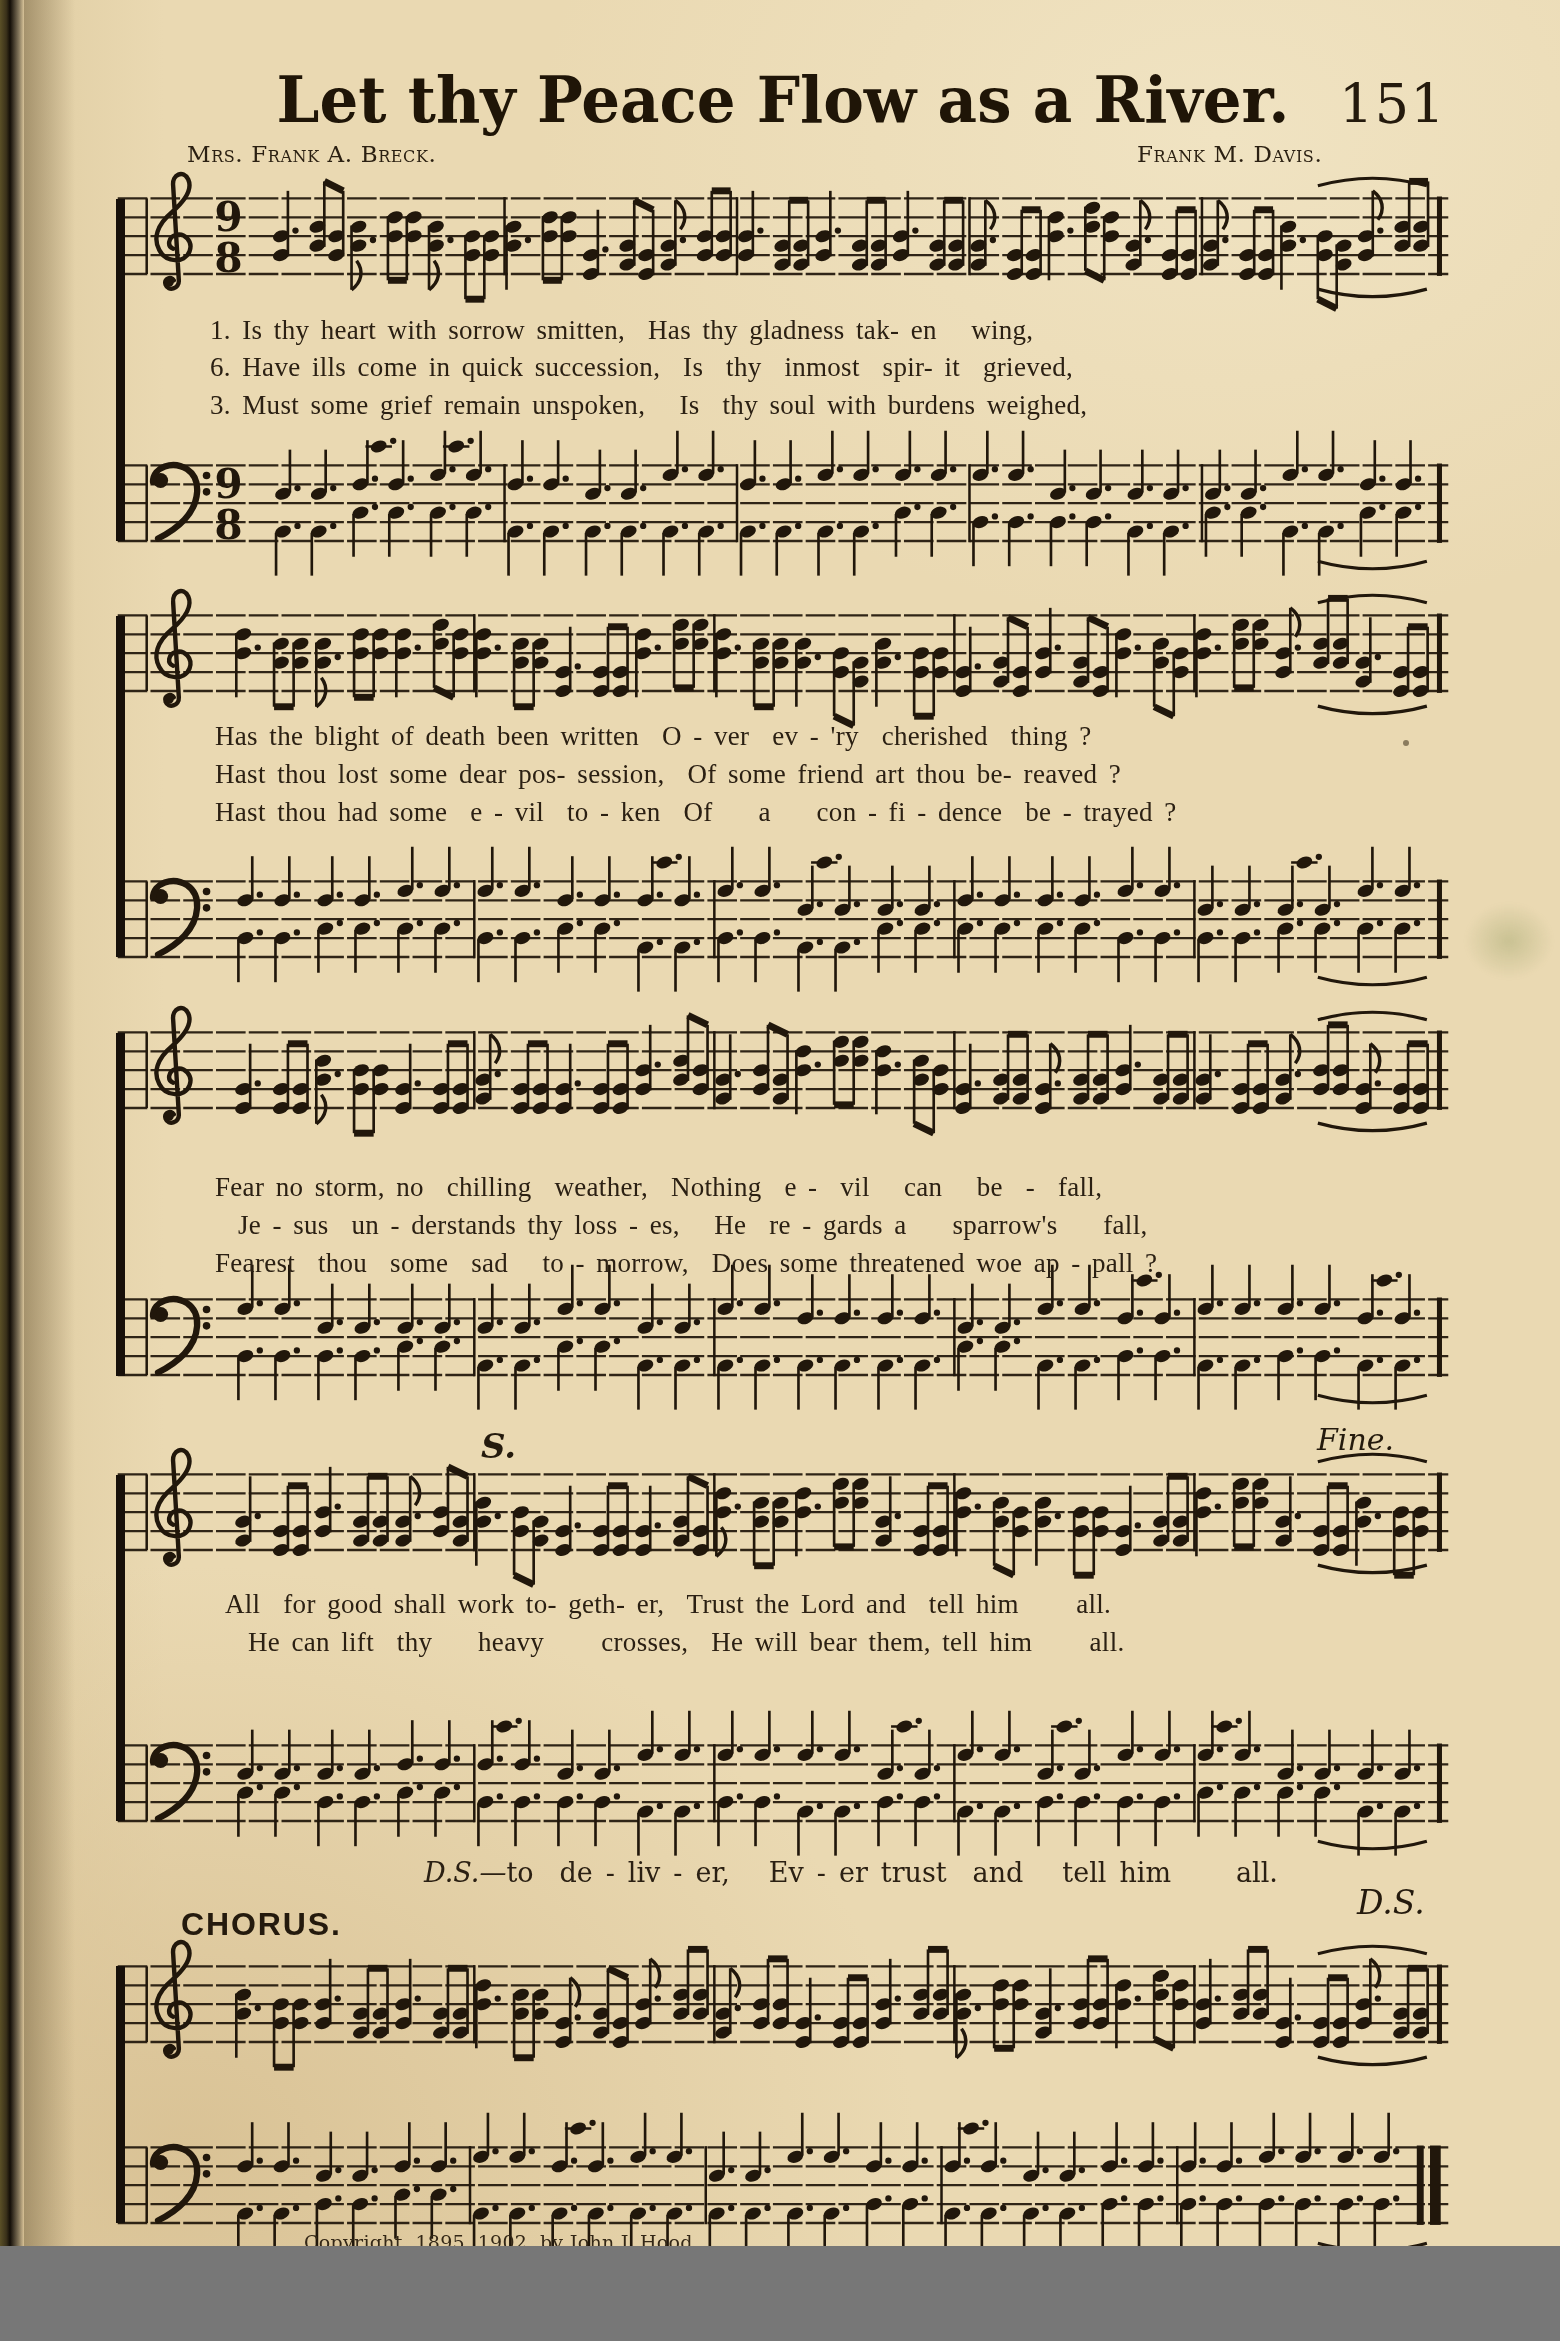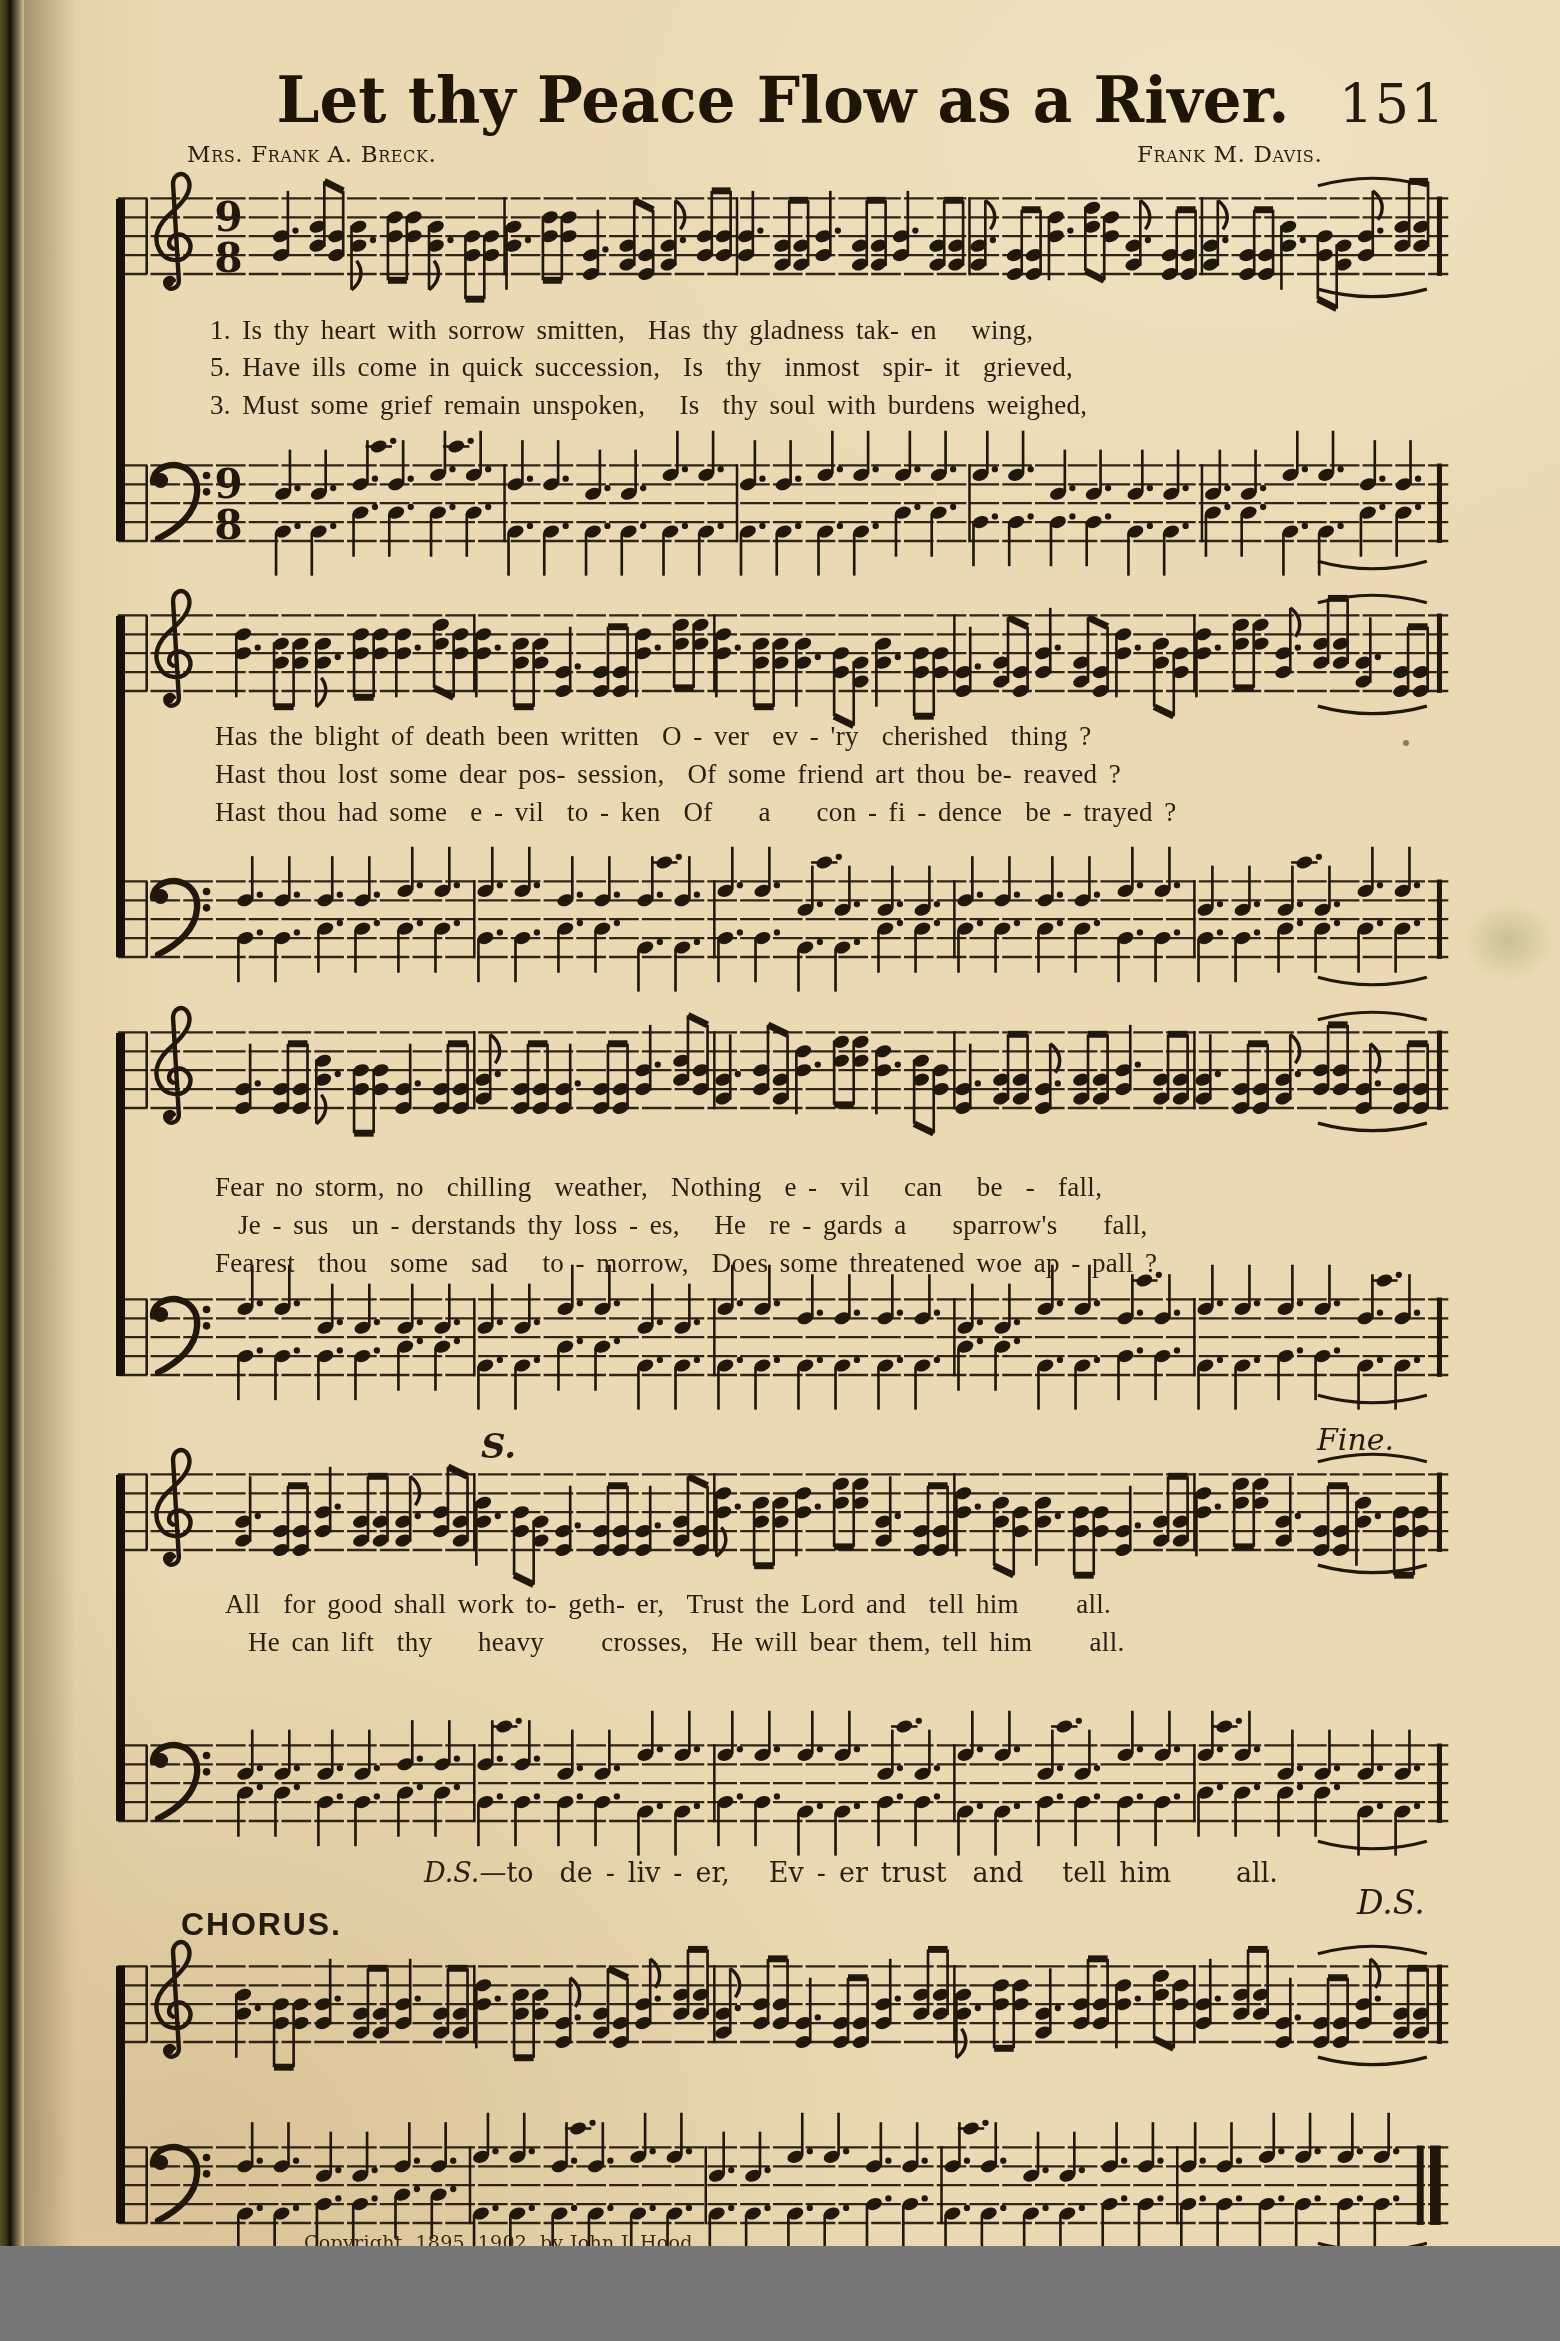--- a/index.html
+++ b/index.html
@@ -2017,21 +2017,21 @@
       <path d="M1905 232 Q1992 256 2078 232" fill="none" stroke="#21170b" stroke-width="5"></path>
     </svg>
 
   <div class="sysbar" style="top:199px;height:342px"></div>
   <div class="sysbar" style="top:616px;height:341px"></div>
   <div class="sysbar" style="top:1033px;height:343px"></div>
   <div class="sysbar" style="top:1475px;height:346px"></div>
   <div class="sysbar" style="top:1966px;height:257px"></div>
 
   <div class="lyric" style="left:210px;top:315px">1. Is thy heart with sorrow smitten,  Has thy gladness tak- en   wing,</div>
-  <div class="lyric" style="left:210px;top:352px">5. Have ills come in quick succession,  Is  thy  inmost  spir- it  grieved,</div>
+  <div class="lyric" style="left:210px;top:352px">6. Have ills come in quick succession,  Is  thy  inmost  spir- it  grieved,</div>
   <div class="lyric" style="left:210px;top:390px">3. Must some grief remain unspoken,   Is  thy soul with burdens weighed,</div>
 
   <div class="lyric" style="left:215px;top:721px">Has the blight of death been written  O - ver  ev - 'ry  cherished  thing ?</div>
   <div class="lyric" style="left:215px;top:759px">Hast thou lost some dear pos- session,  Of some friend art thou be- reaved ?</div>
   <div class="lyric" style="left:215px;top:797px">Hast thou had some  e - vil  to - ken  Of    a    con - fi - dence  be - trayed ?</div>
 
   <div class="lyric" style="left:215px;top:1172px">Fear no storm, no  chilling  weather,  Nothing  e -  vil   can   be  -  fall,</div>
   <div class="lyric" style="left:215px;top:1210px">  Je - sus  un - derstands thy loss - es,   He  re - gards a    sparrow's    fall,</div>
   <div class="lyric" style="left:215px;top:1248px">Fearest  thou  some  sad   to - morrow,  Does some threatened woe ap - pall ?</div>
 

